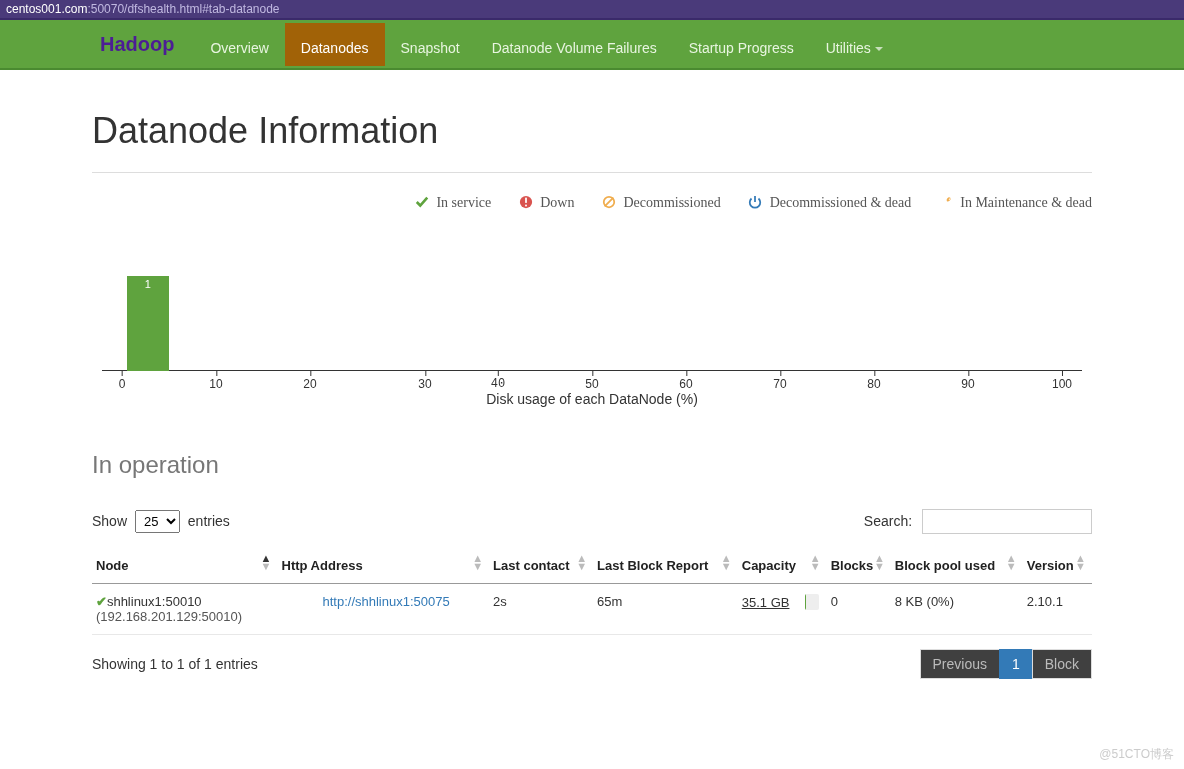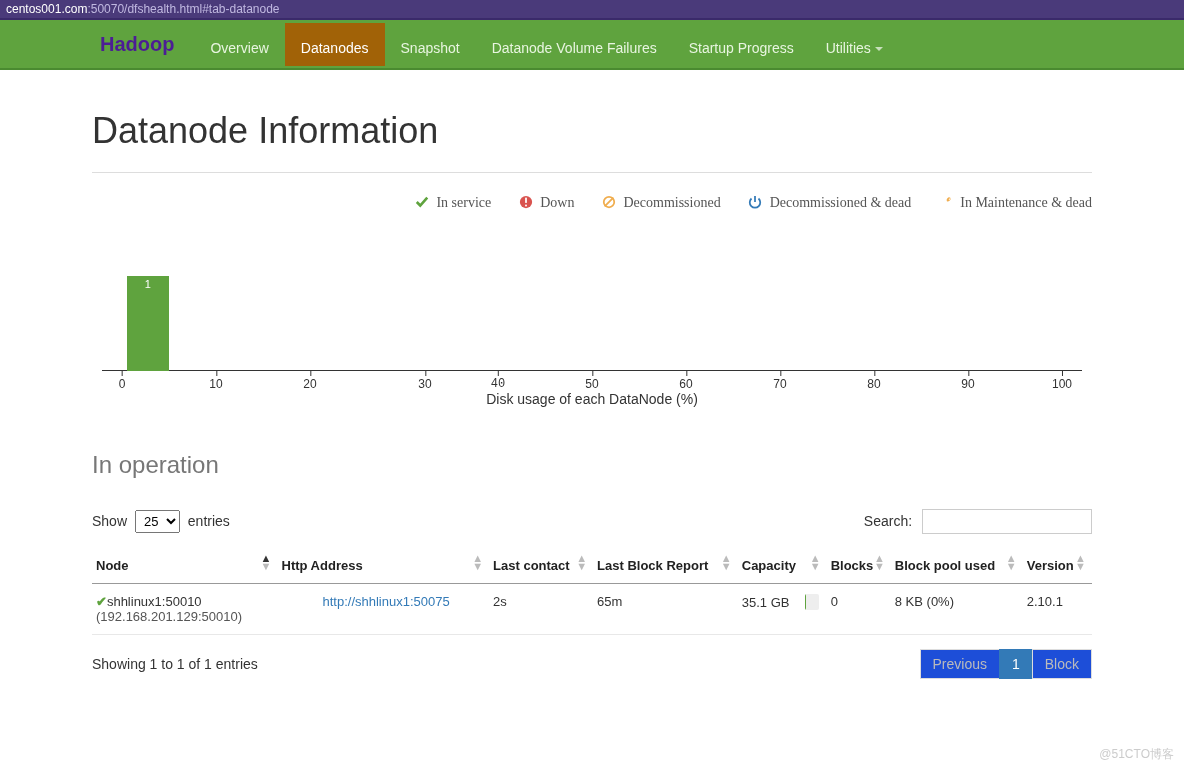--- a/index.html
+++ b/index.html
@@ -39,27 +39,27 @@
     
     table.dt { width: 100%; border-collapse: collapse; }
     table.dt th { text-align: left; font-weight: 700; color: #222; padding: 10px 8px 10px 4px; border-bottom: 1px solid #999; vertical-align: bottom; position: relative; font-size: 13px; }
     table.dt th .sort { position: absolute; right: 6px; top: 6px; color: #bbb; font-size: 11px; line-height: 8px; }
     table.dt th .sort.active-asc .up { color: #333; }
     table.dt th .sort .up, table.dt th .sort .down { display: block; }
     table.dt td { padding: 10px 8px 10px 4px; border-bottom: 1px solid #e8e8e8; vertical-align: top; color: #333; font-size: 13px; }
     table.dt a { color: #337ab7; text-decoration: none; padding-left: 41px; }
     .node-sub { color: #555; font-size: 13px; margin-top: 37px; }
     
-    .capacity-cell { display: flex; align-items: center; gap: 16px; }
+    .capacity-cell { display: flex; align-items: center; gap: 16px; text-decoration: underline; }
     .cap-bar { flex: 1; height: 16px; background: #eee; border-radius: 2px; position: relative; overflow: hidden; }
     .cap-bar .fill { position: absolute; left:0; top:0; bottom:0; background: #5fa33e; }
     
     .dt-footer { display: flex; justify-content: space-between; align-items: center; margin: 14px 0 40px; color: #333; font-size: 14px; }
     .pagination { display: flex; }
-    .pagination .pg { border: 1px solid #ddd; padding: 6px 12px; color: #888; background: #1d4ed8; cursor: pointer; margin-left: -1px; }
+    .pagination .pg { border: 1px solid #ddd; padding: 6px 12px; color: #888; background: #404040; cursor: pointer; margin-left: -1px; }
     .pagination .pg.active { background: #337ab7; color: #fff; border-color: #337ab7; }
     .pagination .pg.disabled { color: #bbb; cursor: default; }
     
     .watermark { position: fixed; right: 10px; bottom: 6px; color: #ccc; font-size: 12px; }
     
     .check-green { color: #5fa33e; font-weight: bold; }
   </style>
 </head>
 <body>
 

